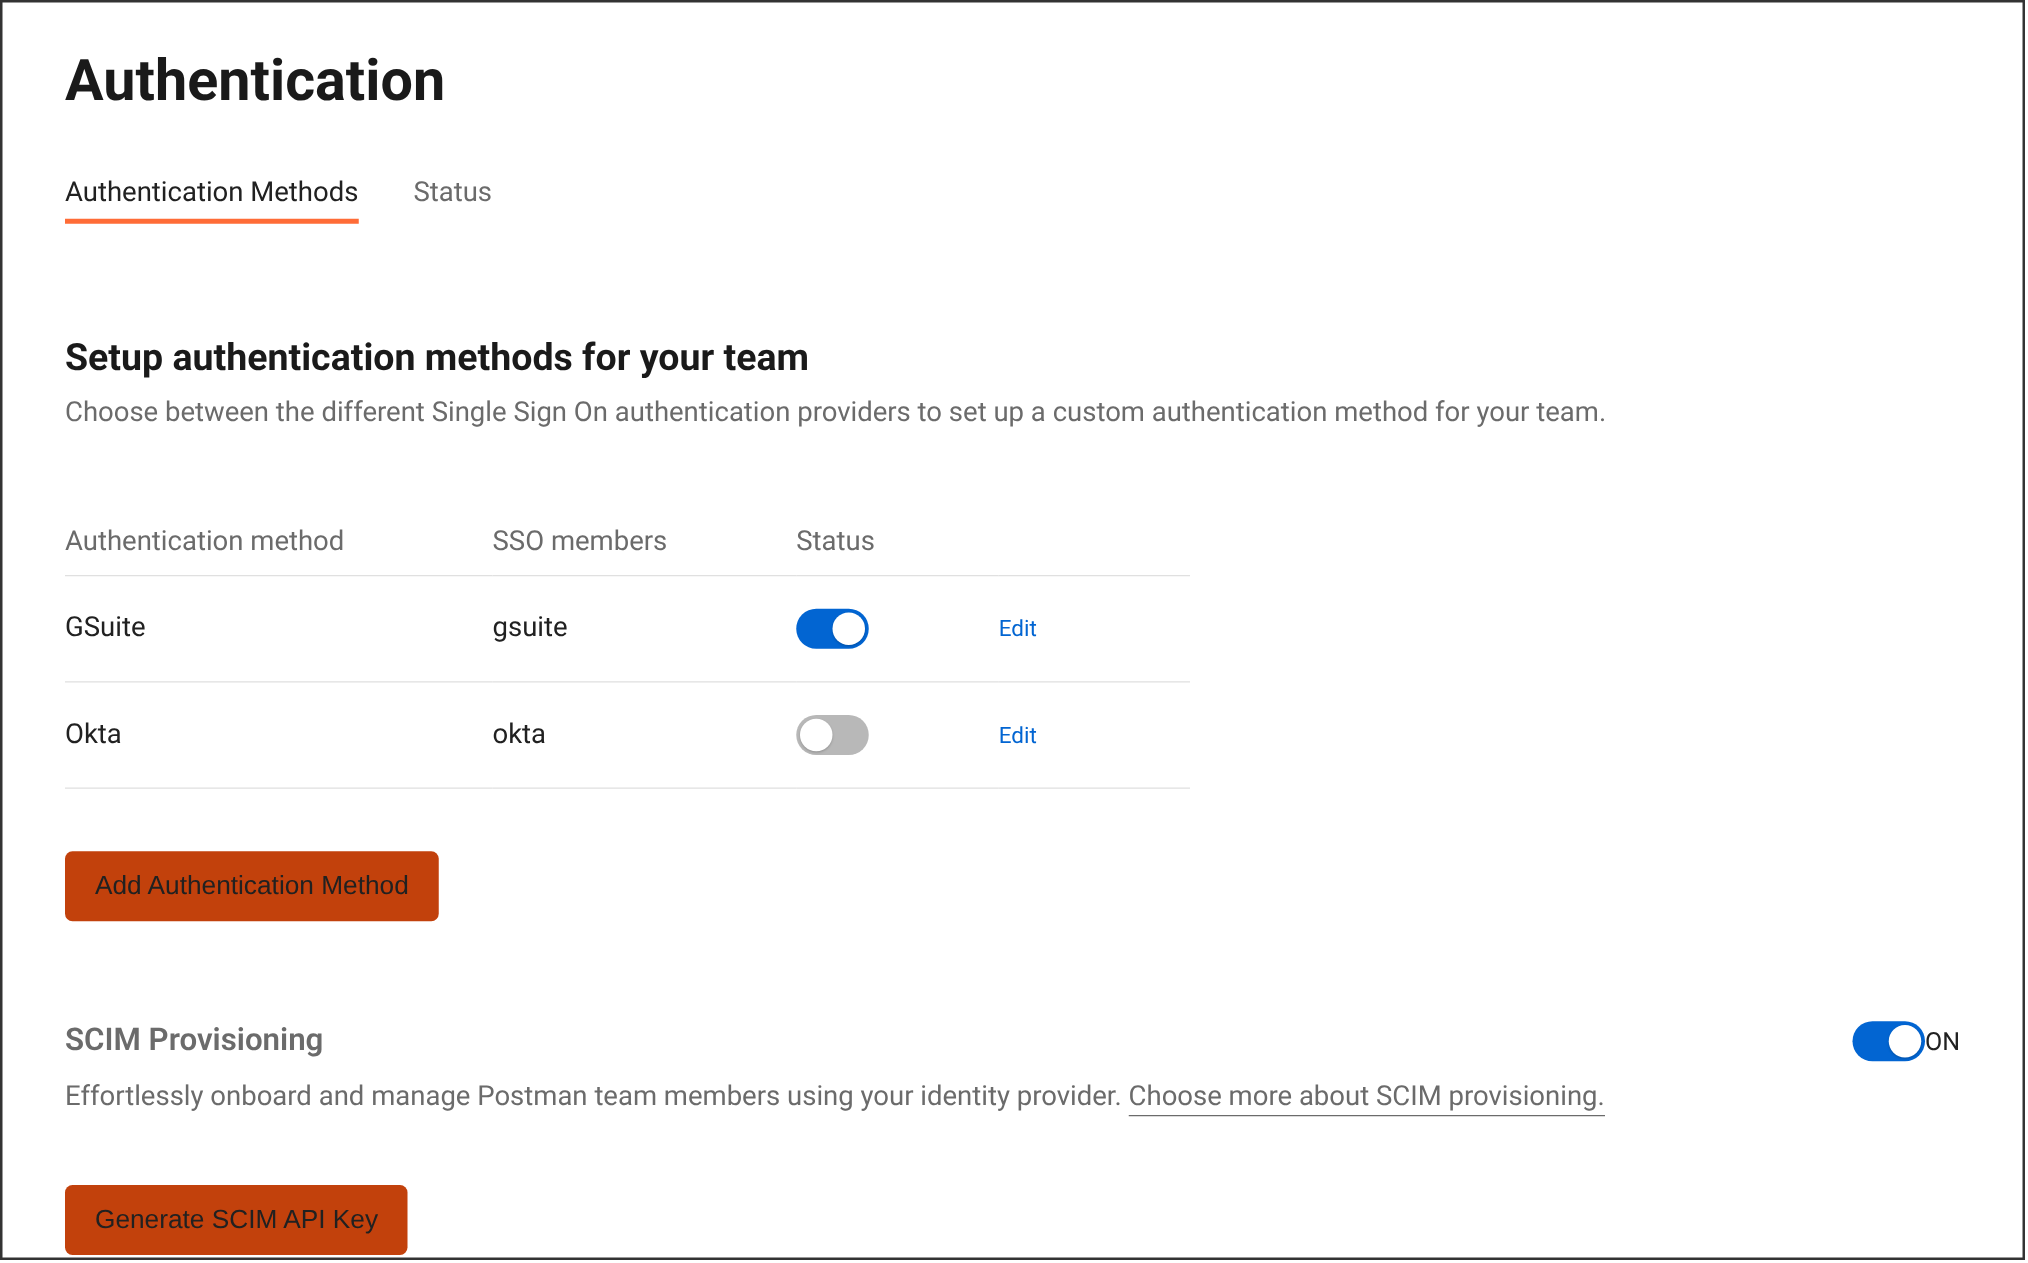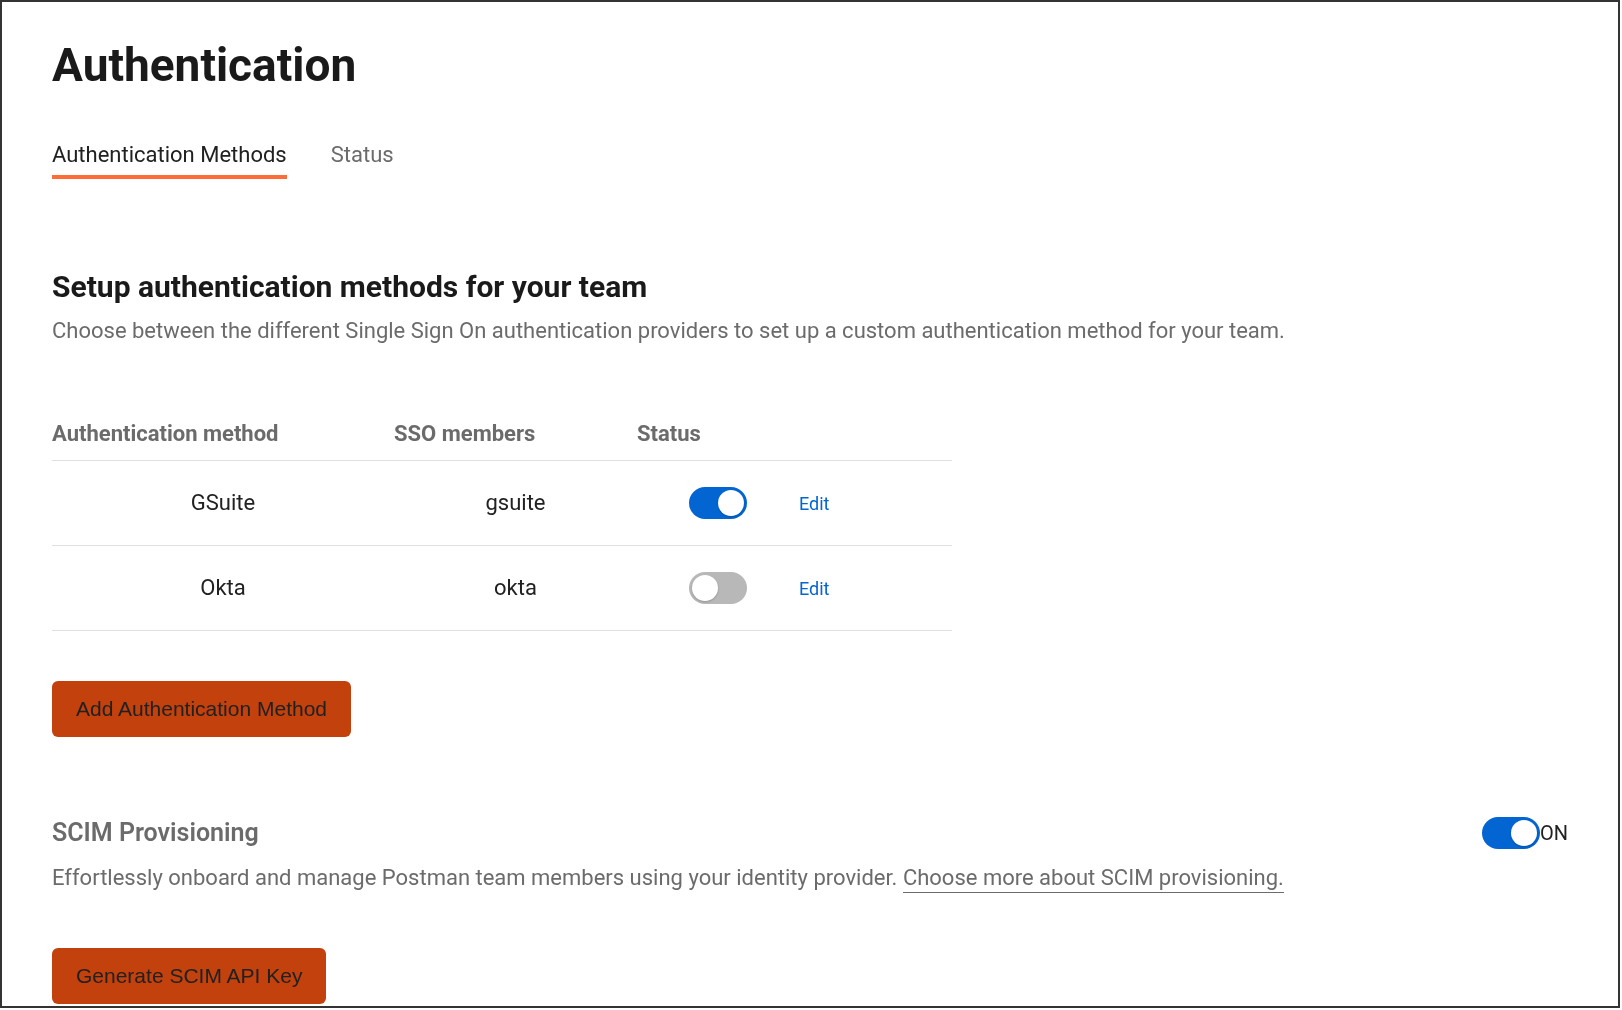--- a/index.html
+++ b/index.html
@@ -56,32 +56,31 @@
       line-height: 1.4;
     }
     .auth-table {
       width: 900px;
       border-collapse: collapse;
       margin-bottom: 50px;
     }
     .auth-table th {
       text-align: left;
       font-size: 22px;
-      font-weight: 700;
+      font-weight: 400;
       color: #6b6b6b;
       padding: 14px 0;
       border-bottom: 1px solid #e0e0e0;
     }
     .auth-table td {
       font-size: 22px;
       color: #212121;
       padding: 26px 0;
       border-bottom: 1px solid #e0e0e0;
       vertical-align: middle;
-      text-align: center;
     }
     .auth-table .col-method { width: 38%; }
     .auth-table .col-provider { width: 27%; }
     .auth-table .col-status { width: 18%; }
     .auth-table .col-action { width: 17%; text-align: left; }
     .edit-link {
       color: #0265d2;
       cursor: pointer;
       font-size: 18px;
     }

